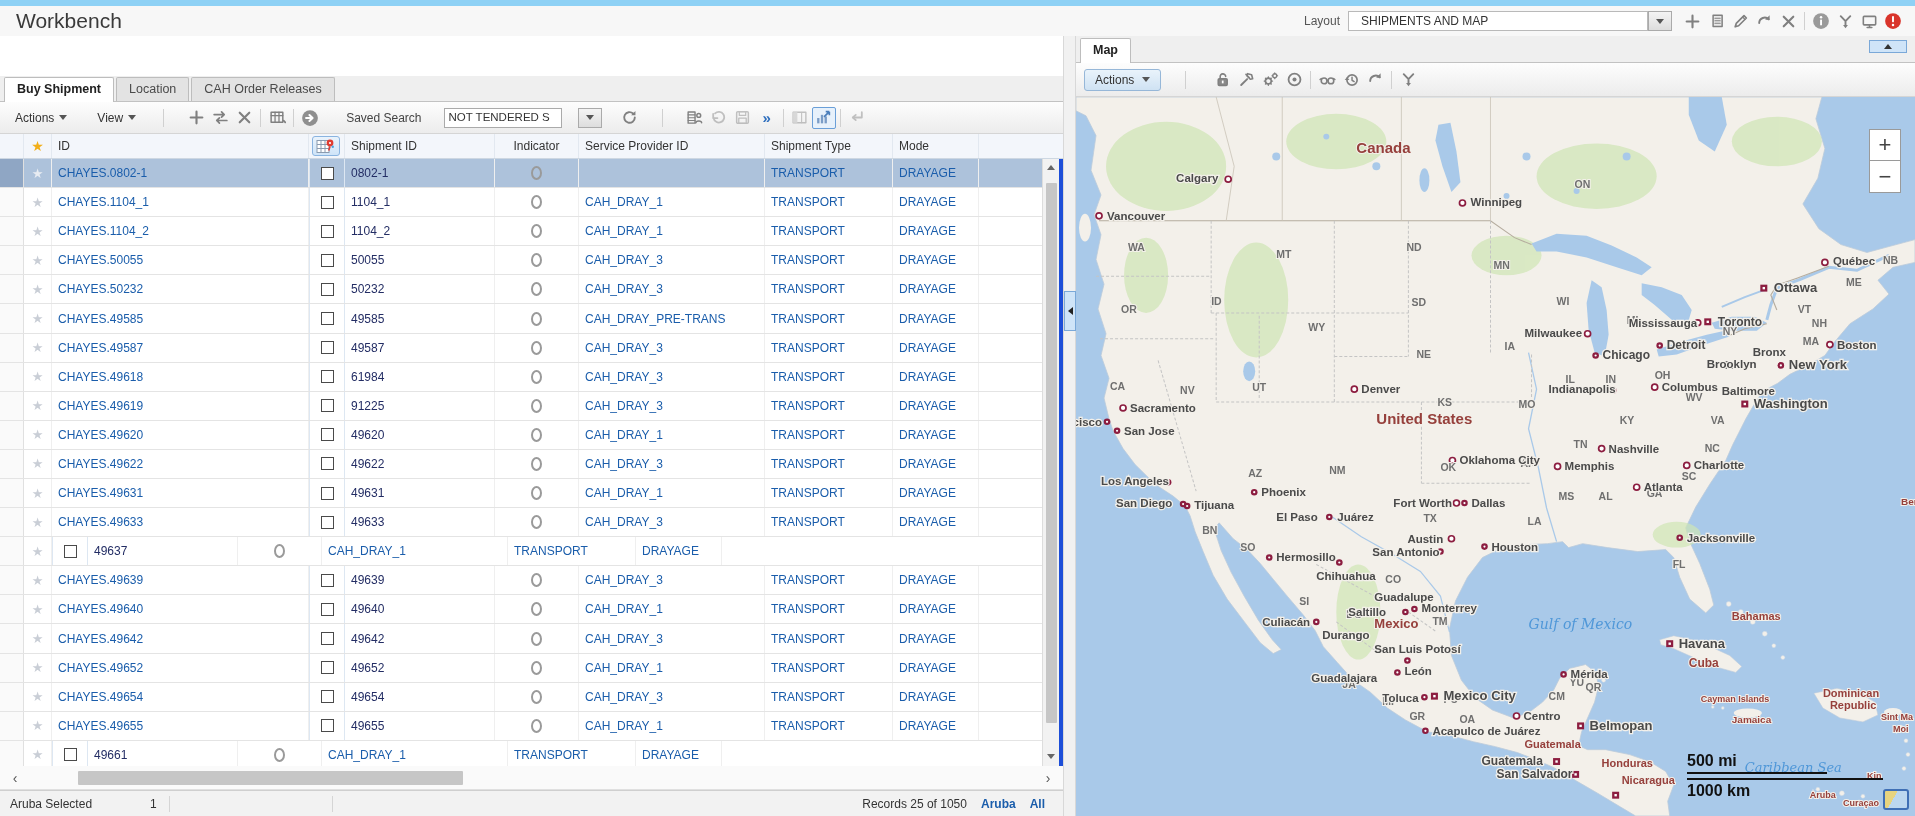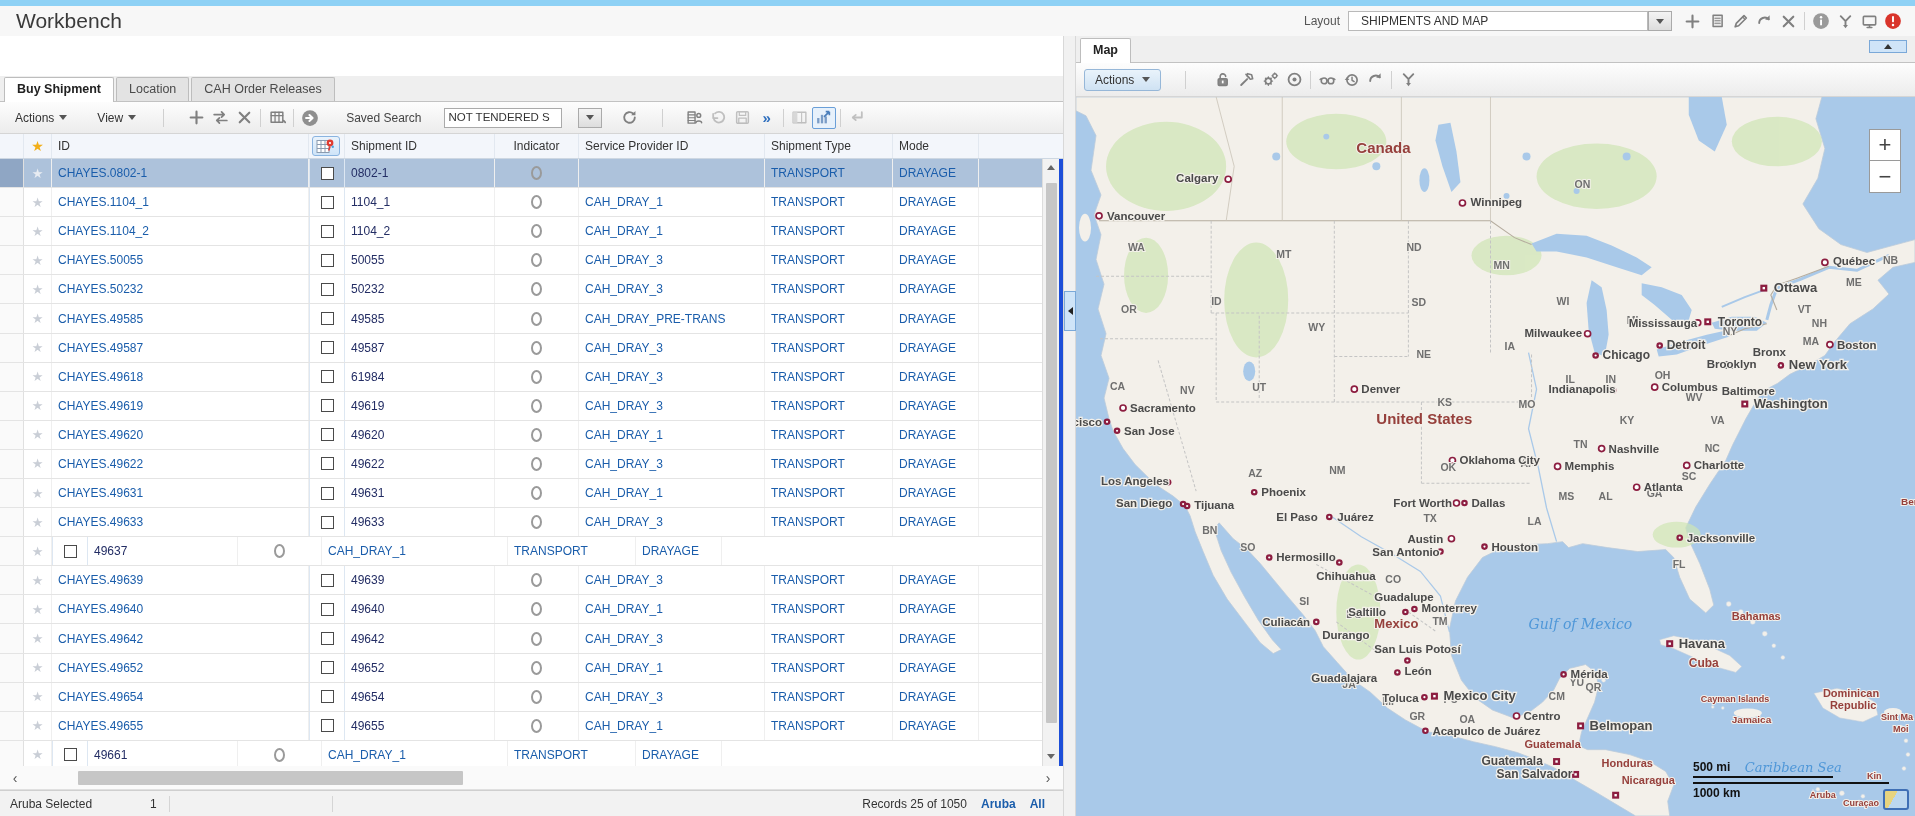--- a/index.html
+++ b/index.html
@@ -92,21 +92,21 @@
     font-size:12px;color:#333;padding:0 10px;}
   .fsep{width:1px;height:16px;background:#d5d5d5;margin:0 12px;}
   .status-right{margin-left:auto;display:flex;align-items:center;gap:14px;padding-right:8px;}
   
   .map-container{flex:1;position:relative;overflow:hidden;background:#a9c9e9;}
   .map-container svg.mapsvg{position:absolute;inset:0;width:100%;height:100%;}
   .zoomctrl{position:absolute;top:32px;right:14px;width:32px;border:1px solid #9a9a9a;background:#fff;z-index:5;}
   .zoomctrl .zbtn{height:31px;display:flex;align-items:center;justify-content:center;font-size:22px;color:#444;
     cursor:pointer;background:#fff;}
   .zoomctrl .zbtn:first-child{border-bottom:1px solid #9a9a9a;}
-  .scalebar{position:absolute;right:22px;bottom:16px;z-index:4;color:#111;font-size:12px;font-weight:bold;width:200px;}
+  .scalebar{position:absolute;right:28px;bottom:16px;z-index:4;color:#111;font-size:16px;font-weight:bold;width:200px;}
   .scalebar .sline1{height:2px;background:#111;width:140px;margin:2px 0 4px;}
   .scalebar .sline2{height:2px;background:#111;width:196px;margin:0 0 2px;}
   .overview-icon{position:absolute;right:6px;bottom:6px;width:26px;height:21px;background:#ead98f;
     border:2px solid #3f6fb5;border-radius:3px;z-index:6;cursor:pointer;
     background-image:linear-gradient(120deg,#e7d47f 40%,#bcd7ef 40%);}
   text.city{fill:#4a4a4a;font-weight:bold;paint-order:stroke;stroke:#f3f0ea;stroke-width:2.5px;}
   text.state{fill:#6f6f6f;font-weight:bold;paint-order:stroke;stroke:#f3f0ea;stroke-width:2px;}
   text.country{fill:#96403c;font-weight:bold;paint-order:stroke;stroke:#f3f0ea;stroke-width:2px;}
   text.sea{fill:#4f97d8;font-style:italic;font-family:"DejaVu Serif","Liberation Serif",serif;
     paint-order:stroke;stroke:#a9c9e9;stroke-width:1px;}
@@ -555,21 +555,21 @@
             <div class="cell c-star">
               <span>★</span>
             </div>
             <div class="cell c-id">
               <a class="lnk" href="#">CHAYES.49619</a>
             </div>
             <div class="cell c-chk">
               <span class="checkbox"></span>
             </div>
             <div class="cell c-ship">
-              <span>49619</span>
+              <span>91225</span>
             </div>
             <div class="cell c-ind">
               <span class="indicator"></span>
             </div>
             <div class="cell c-sp">
               <a class="lnk" href="#">CAH_DRAY_3</a>
             </div>
             <div class="cell c-type">
               <a class="lnk" href="#">TRANSPORT</a>
             </div>

